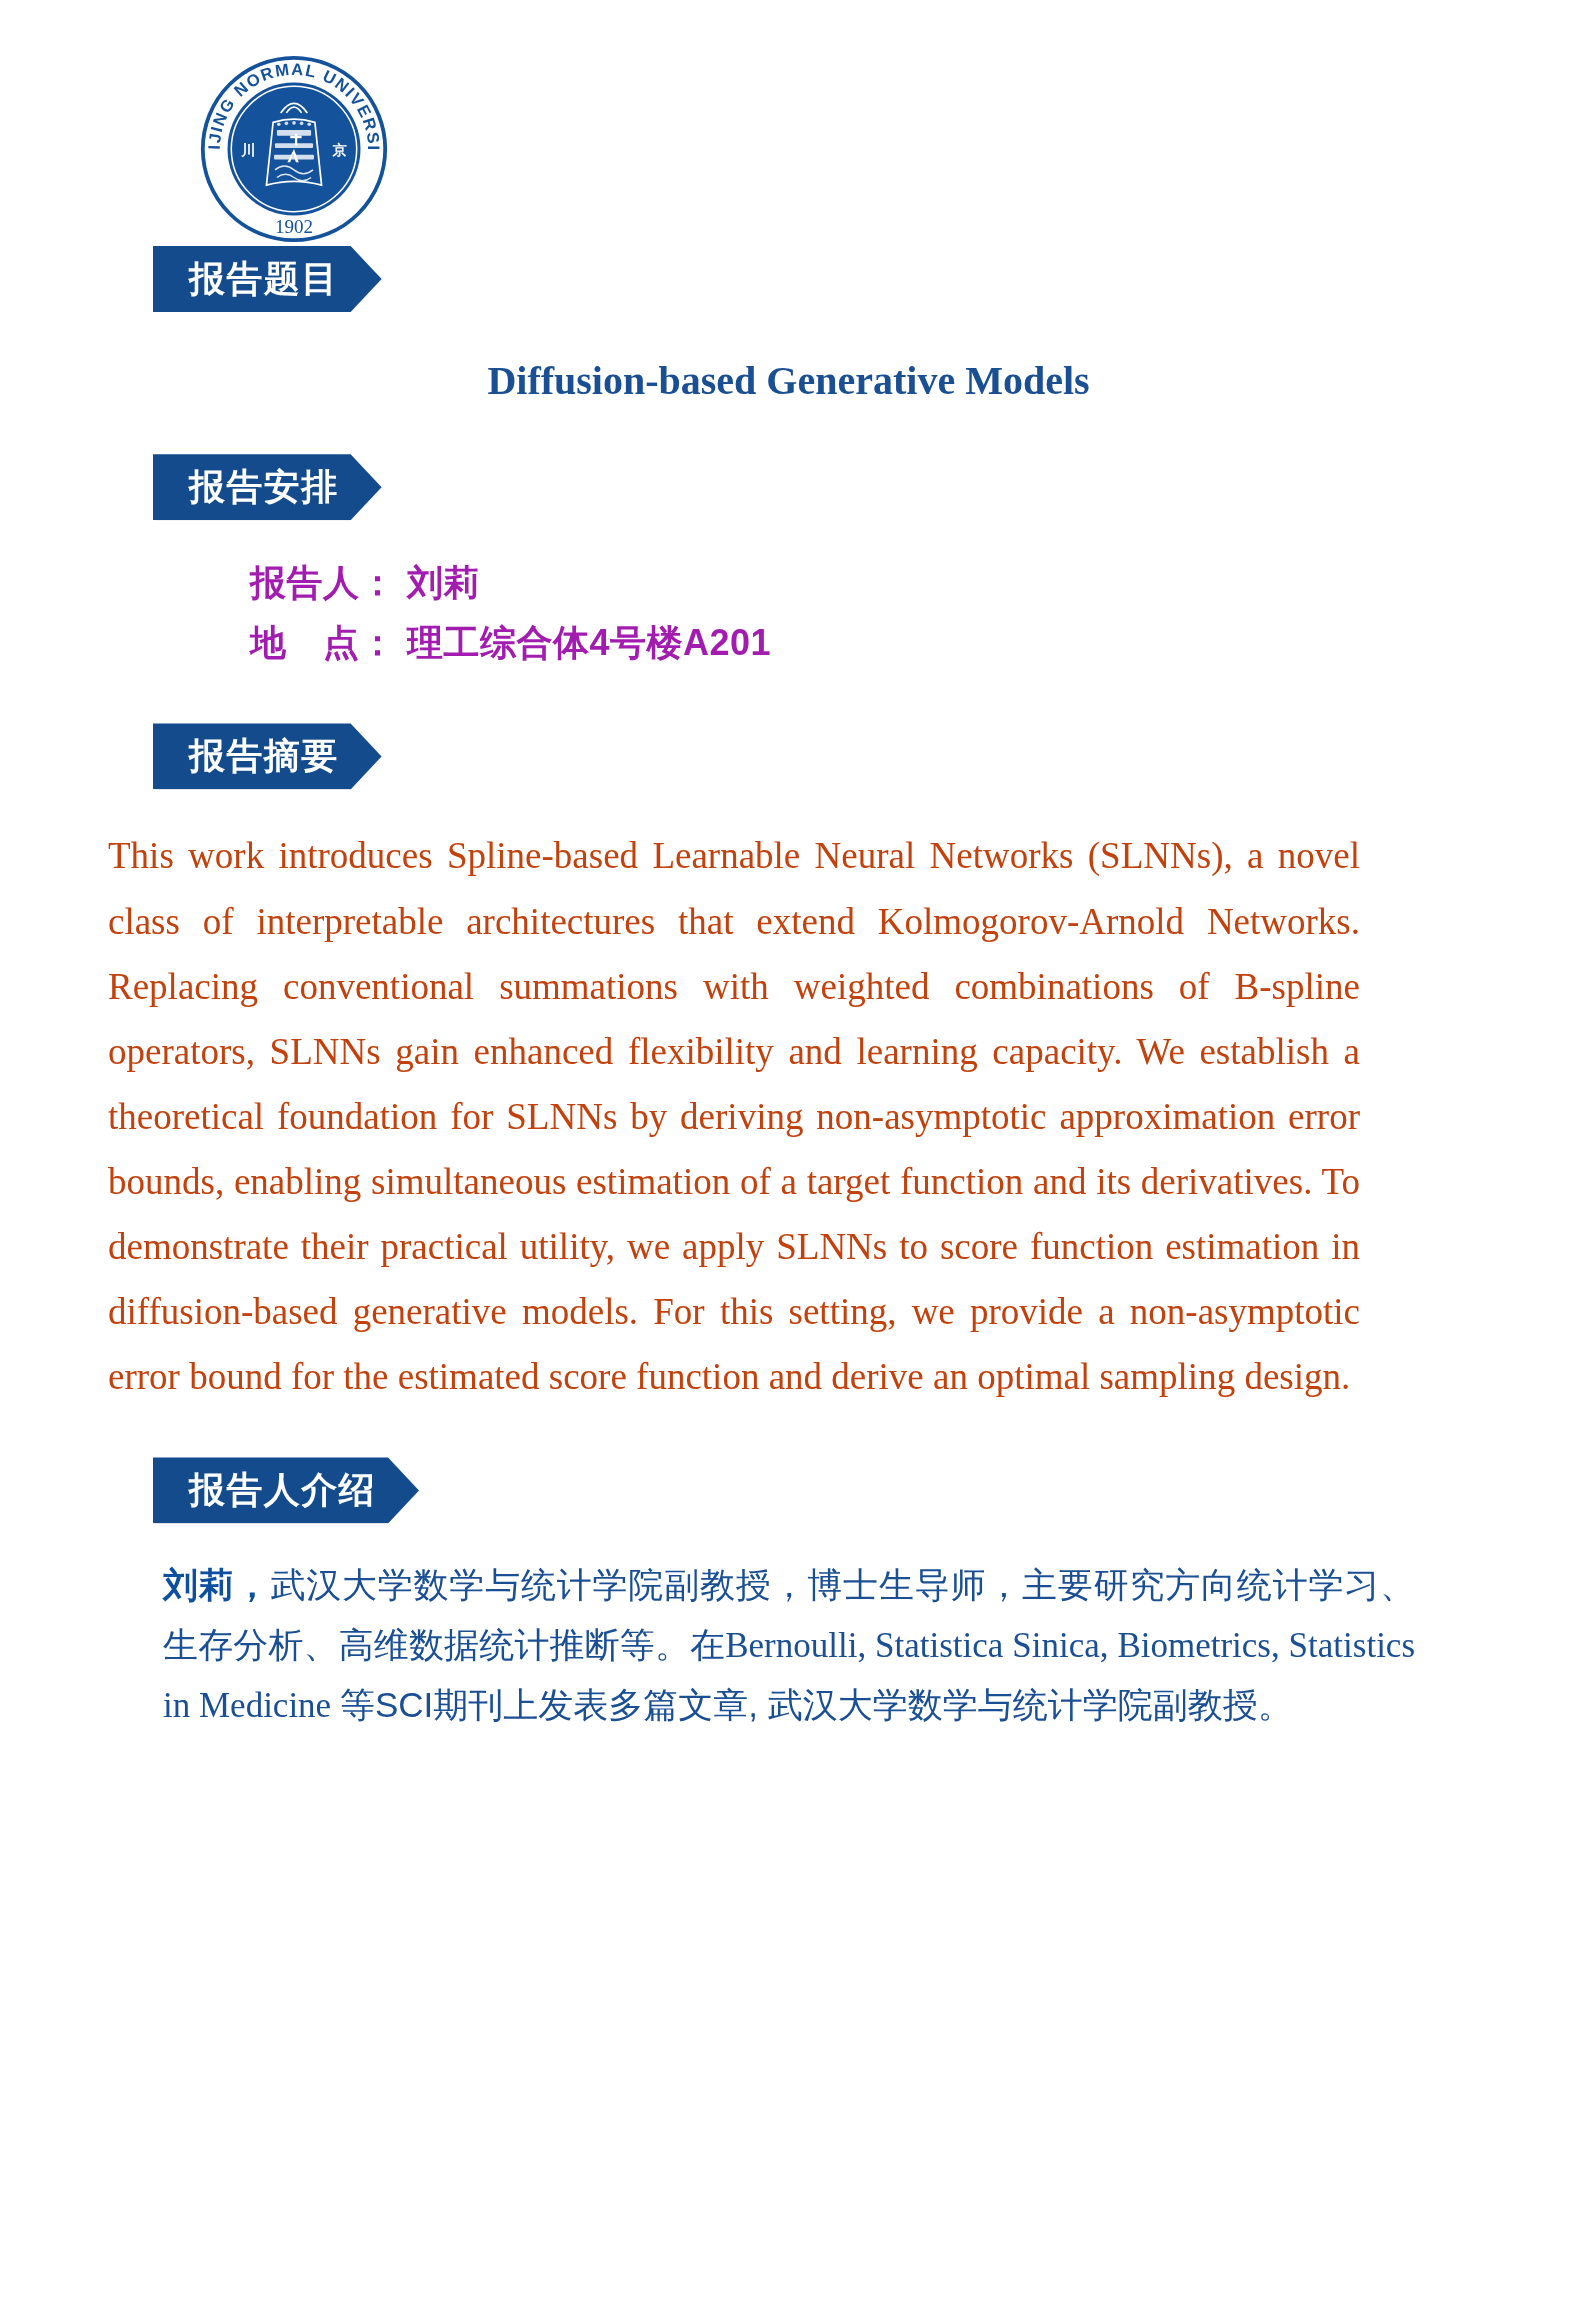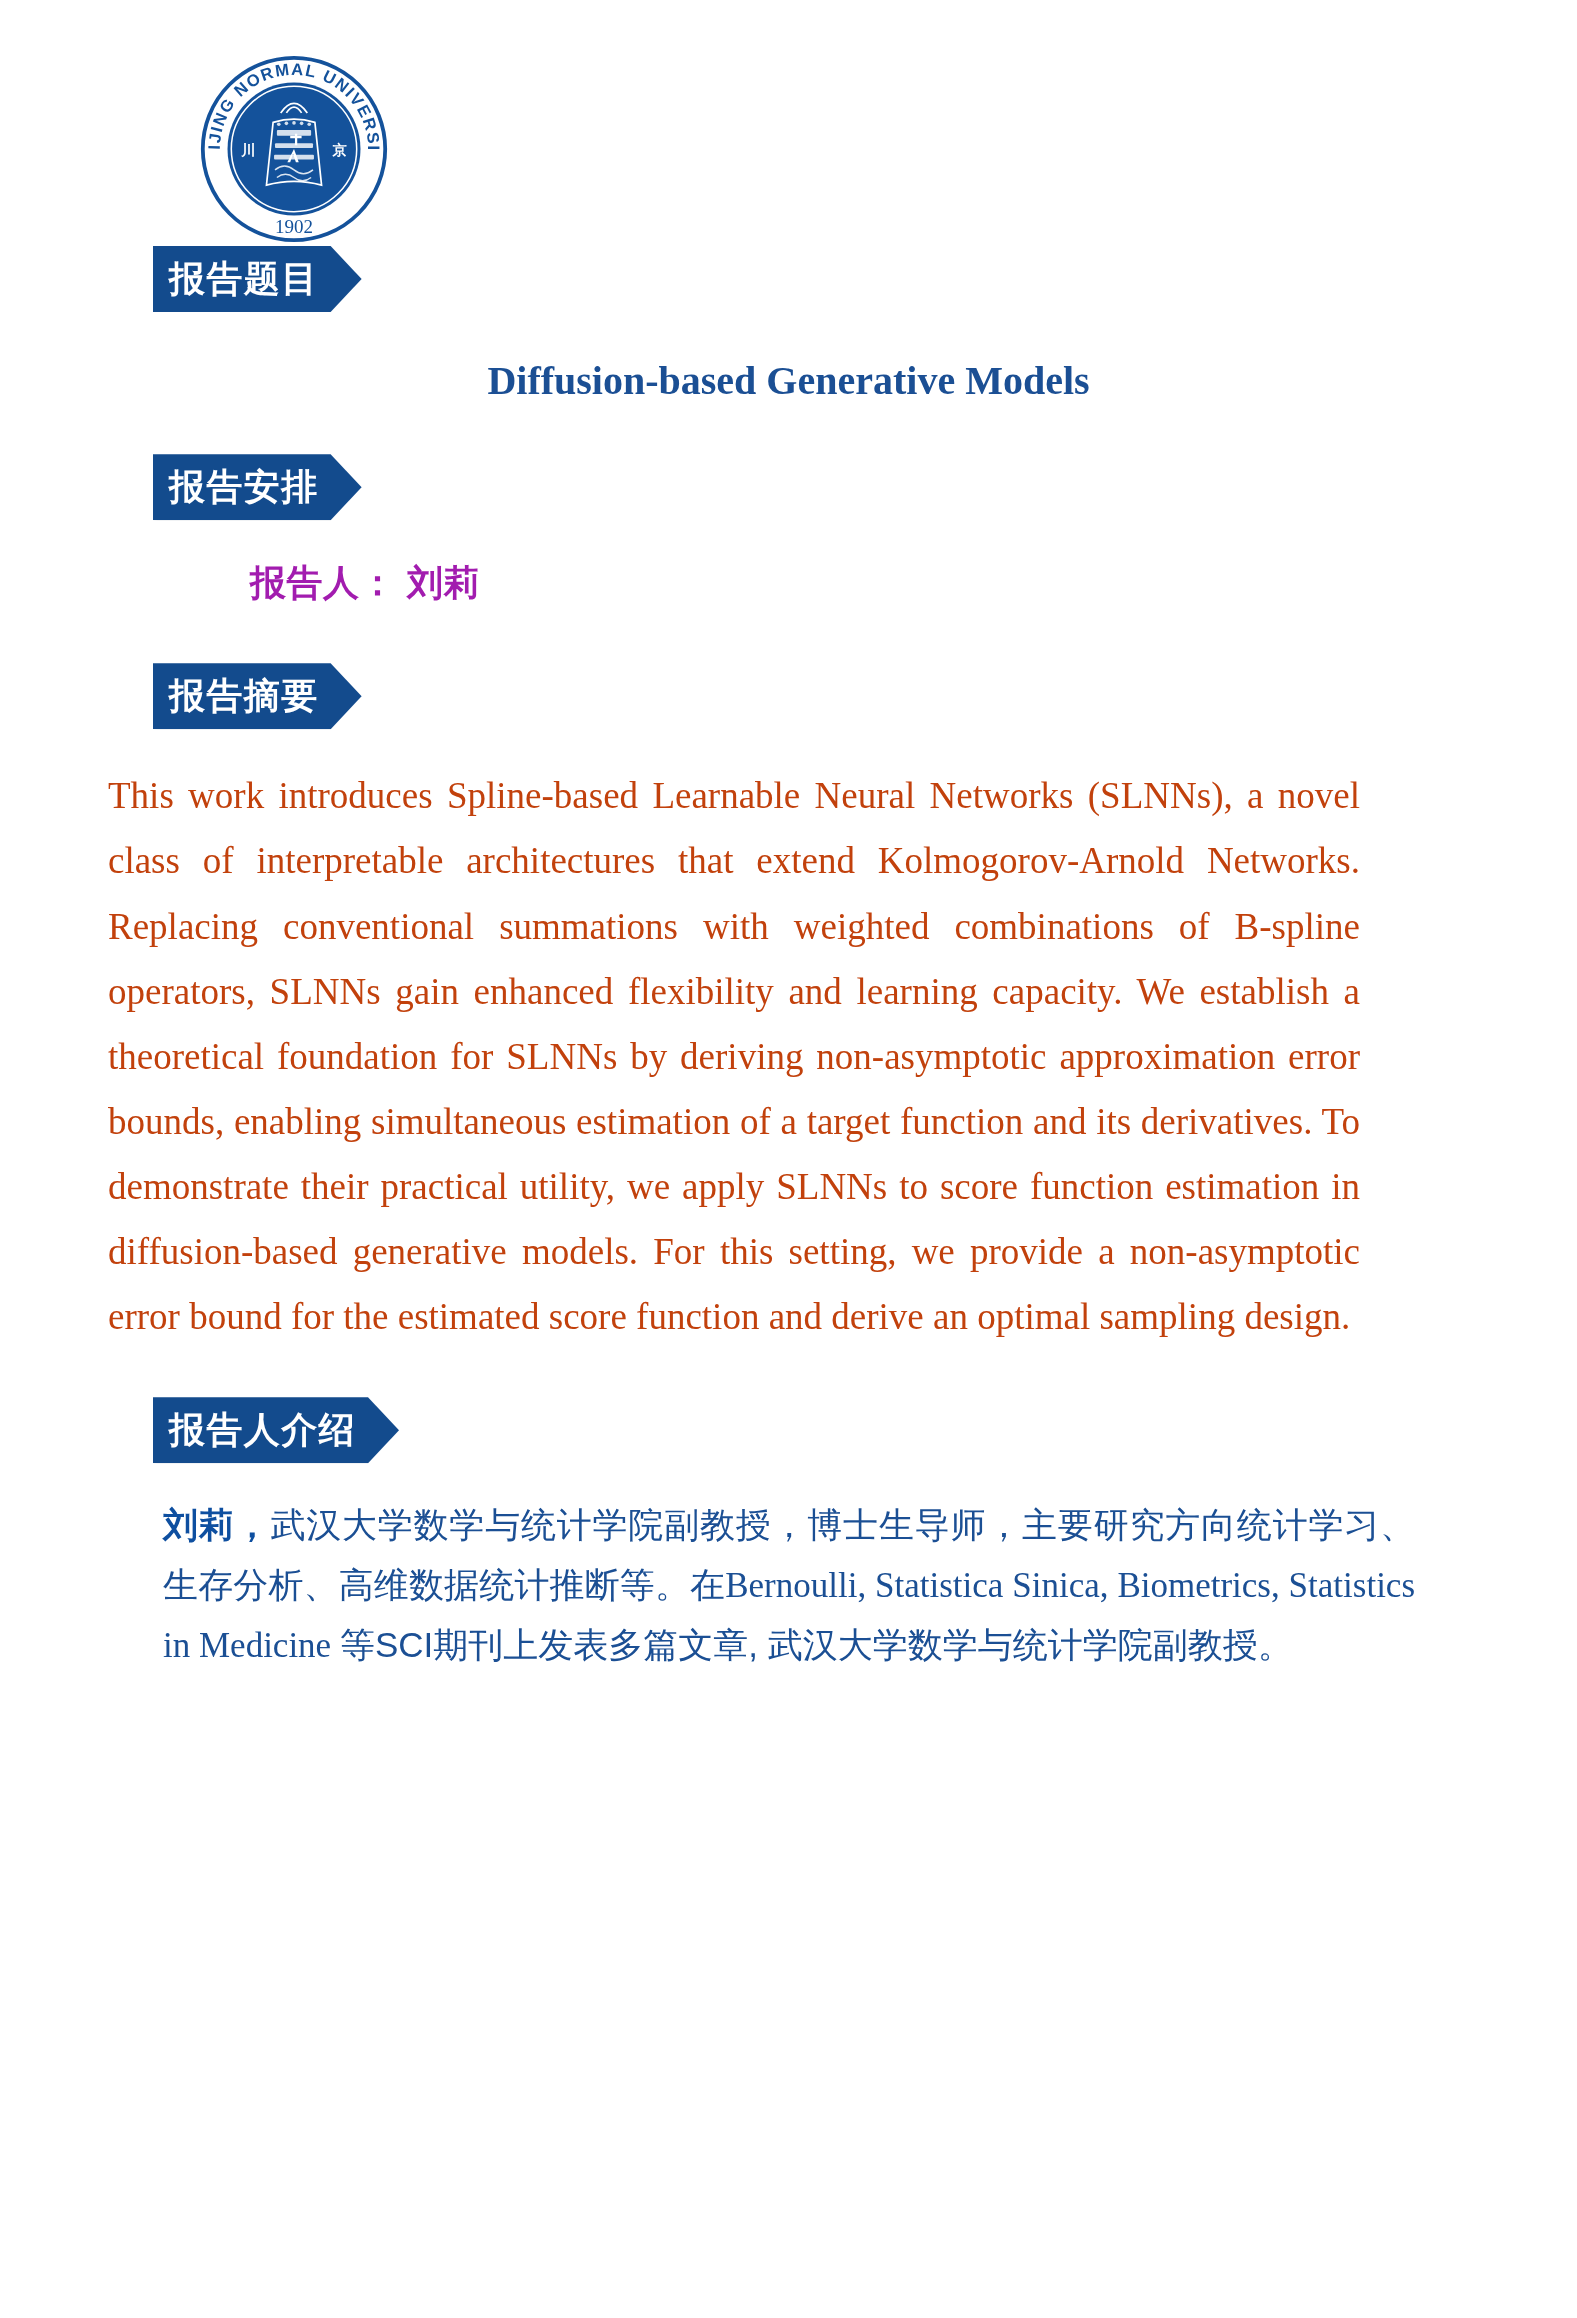--- a/index.html
+++ b/index.html
@@ -46,21 +46,21 @@
 
   
   .banner-wrap {
     position: relative;
     margin-left: 153px;
   }
   .banner {
     position: relative;
     display: inline-block;
     height: 66px;
-    padding: 0 43px 0 16px;
+    padding: 0 43px 0 36px;
     background: #134b8d;
     color: #ffffff;
     font-weight: bold;
     font-size: 36px;
     line-height: 66px;
     letter-spacing: 1.4px;
     clip-path: polygon(0 0, calc(100% - 31px) 0, 100% 50%, calc(100% - 31px) 100%, 0 100%);
     filter: drop-shadow(2.3px 2.8px 2.3px rgba(60,80,110,0.40));
     white-space: nowrap;
   }
@@ -179,20 +179,23 @@
 </div>
 
 <div class="banner-wrap" style="margin-top:40px;">
   <span class="banner">报告安排</span>
 </div>
 
 <div class="schedule">
   <div class="sched-row">
     <span class="sched-label">报告人：</span><span class="sched-val">刘莉</span>
   </div>
+  <div class="sched-row">
+    <span class="sched-label">地　点：</span><span class="sched-val">理工综合体4号楼A201</span>
+  </div>
 </div>
 
 <div class="banner-wrap" style="margin-top:50px;">
   <span class="banner">报告摘要</span>
 </div>
 
 <div class="abstract"> This work introduces Spline-based Learnable Neural Networks (SLNNs), a novel class of interpretable architectures that extend Kolmogorov-Arnold Networks. Replacing conventional summations with weighted combinations of B-spline operators, SLNNs gain enhanced flexibility and learning capacity. We establish a theoretical foundation for SLNNs by deriving non-asymptotic approximation error bounds, enabling simultaneous estimation of a target function and its derivatives. To demonstrate their practical utility, we apply SLNNs to score function estimation in diffusion-based generative models. For this setting, we provide a non-asymptotic error bound for the estimated score function and derive an optimal sampling design.</div>
 
 <div class="banner-wrap" style="margin-top:48px;">
   <span class="banner">报告人介绍</span>

